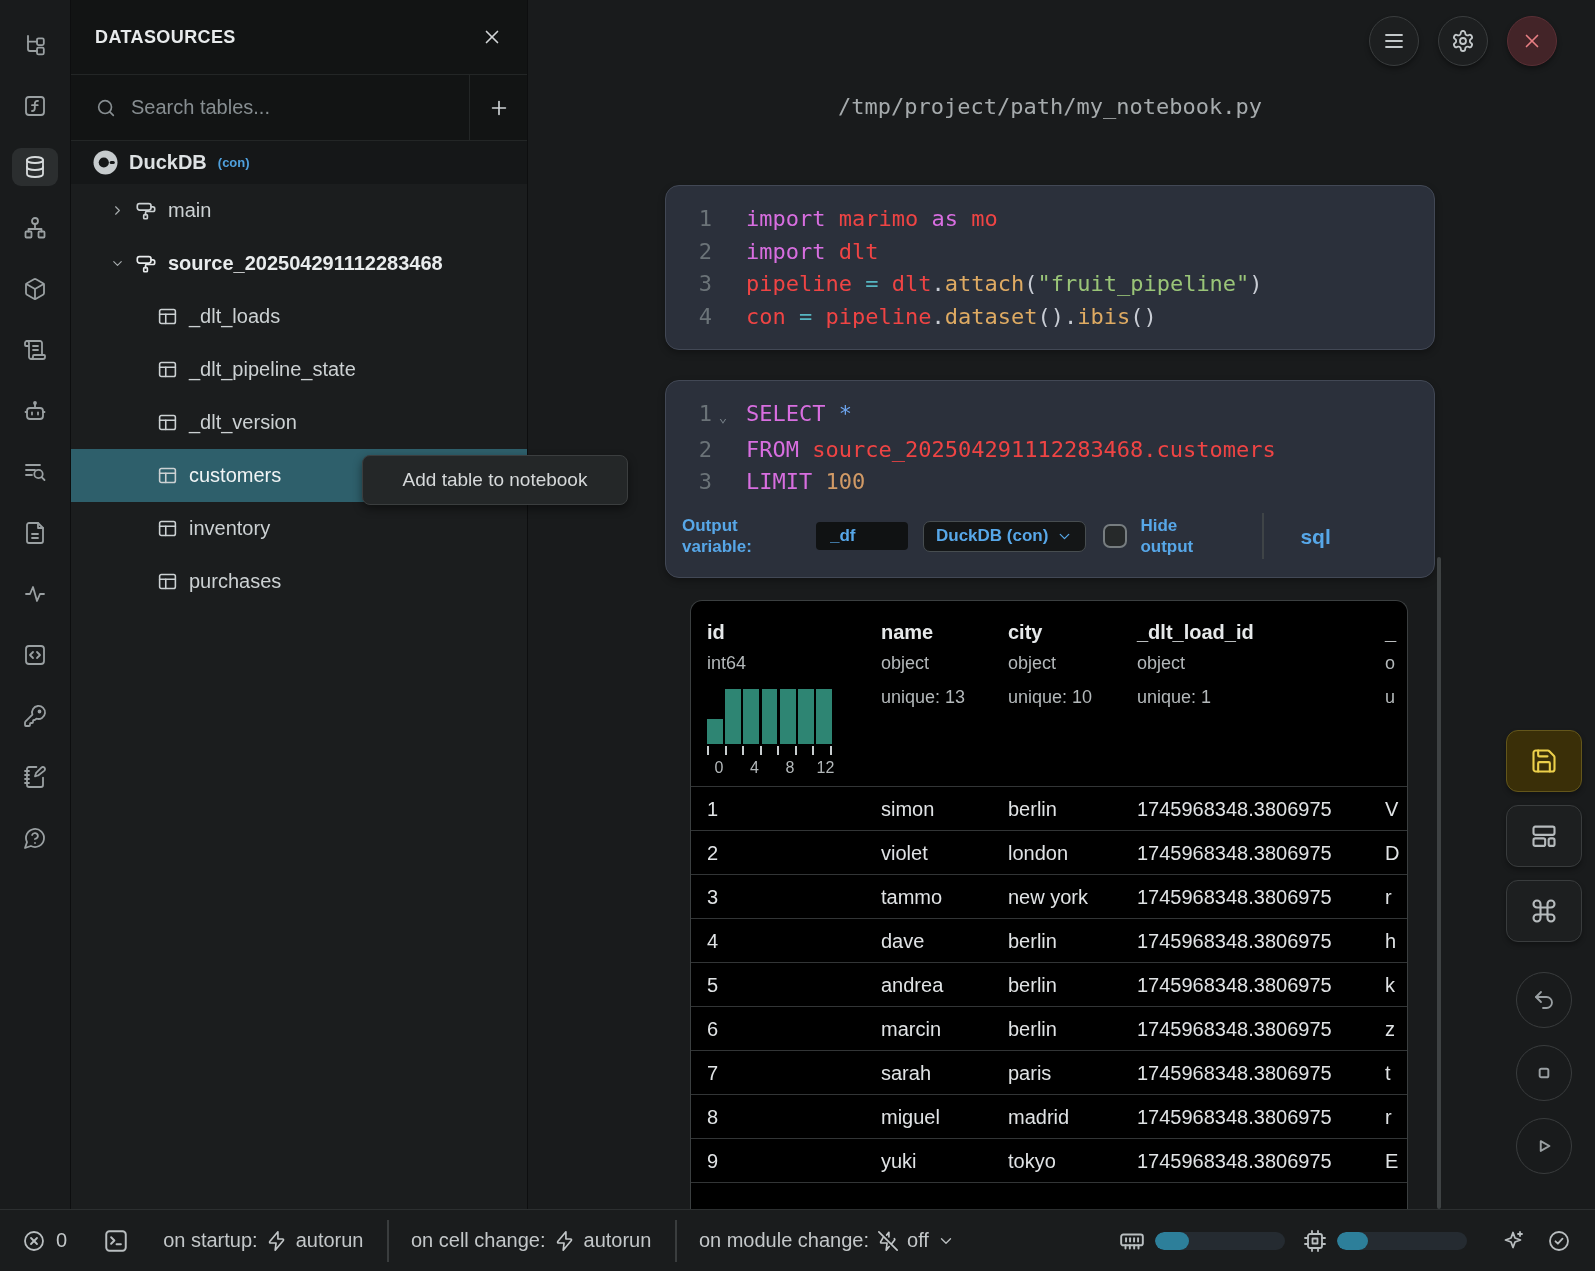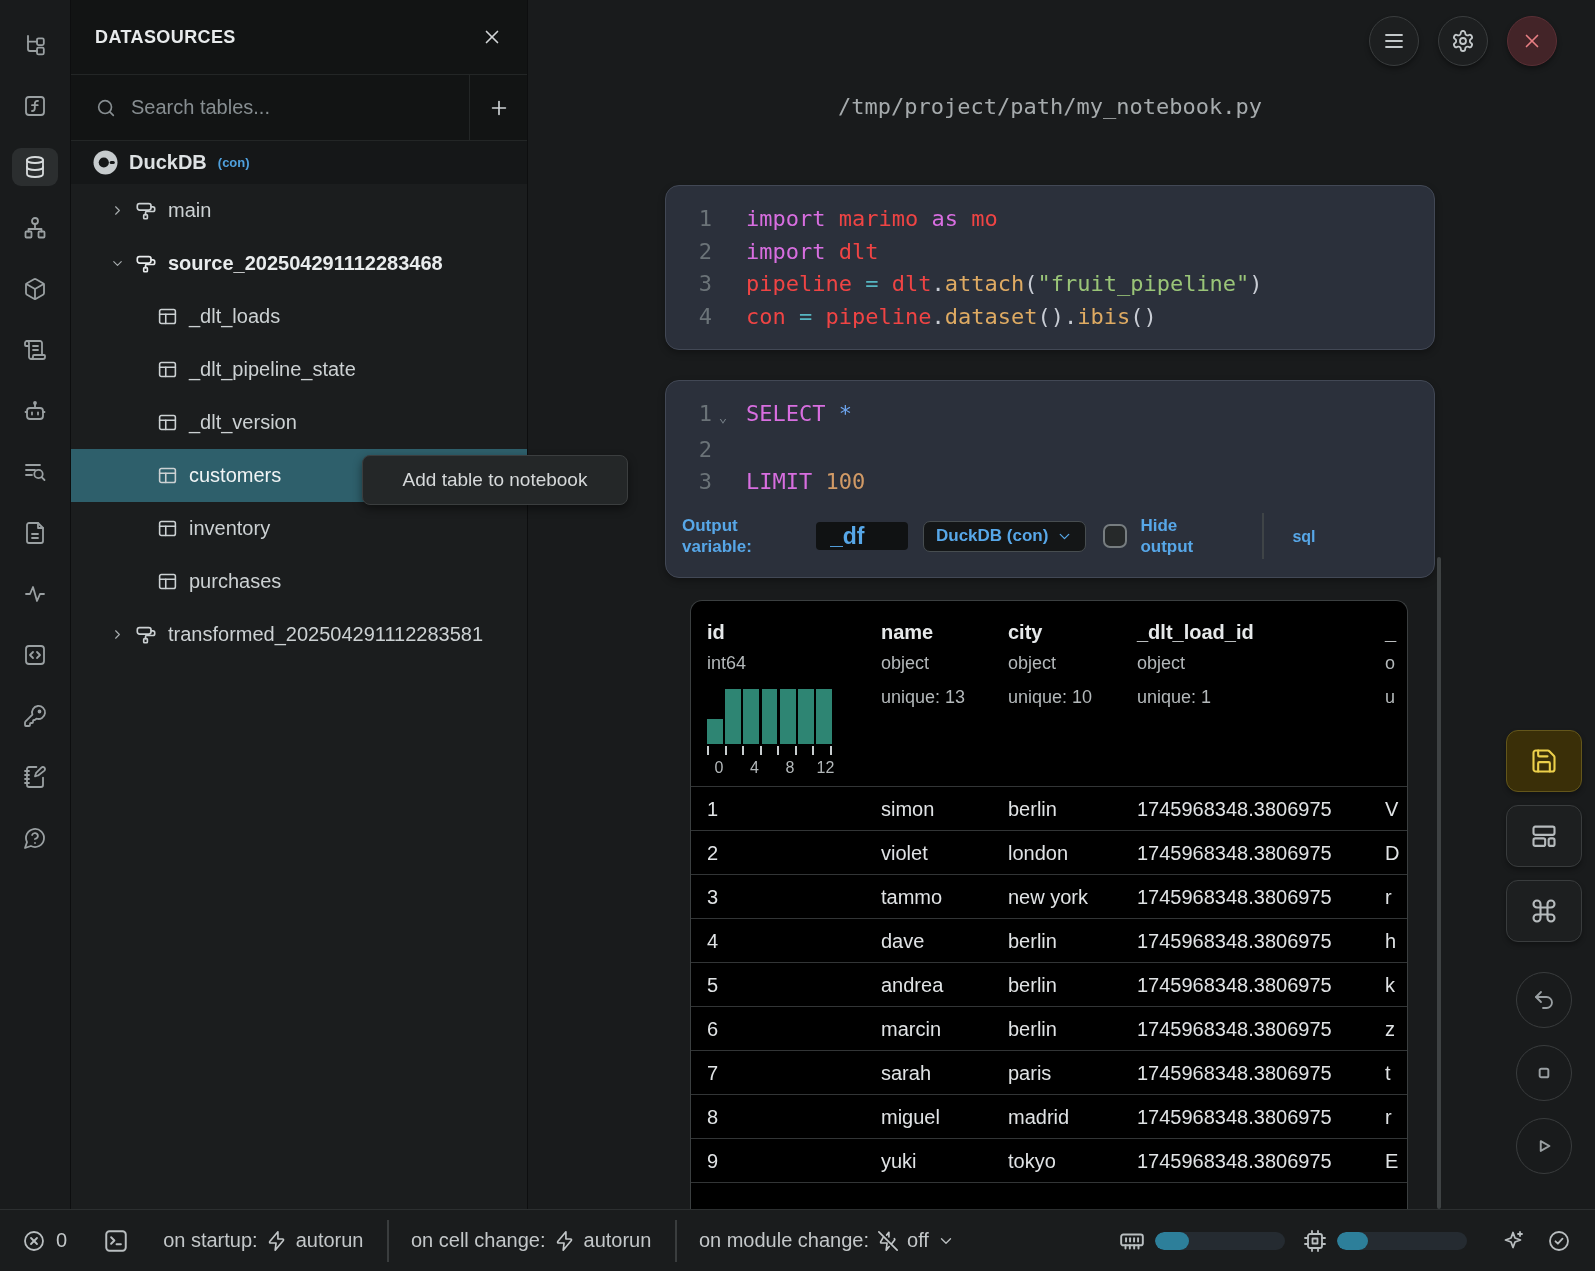--- a/index.html
+++ b/index.html
@@ -70,30 +70,30 @@
   .fold { width:22px; color:#79828a; font-size:14px; text-align:center; padding-top:3px; flex:0 0 auto; }
   .code-text { padding-left:12px; }
   .c-kw{color:#d86ee0;} .c-pl{color:#ef4444;} .c-op{color:#56b6c2;} .c-pu{color:#c8ccd4;}
   .c-fn{color:#dfab63;} .c-st{color:#9ac578;} .c-nu{color:#d19a66;} .c-bl{color:#6ea6f0;}
 
   
   #out-controls { position:absolute; left:0; bottom:12px; width:100%; height:58px;
     display:flex; align-items:center; padding-left:16px; }
   .blue-label { color:#57a7e8; font-weight:bold; font-size:17px; line-height:21px; }
   #outvar-input { width:92px; height:28px; background:#101213; border:none; border-radius:4px;
-    color:#57a7e8; font-weight:bold; font-size:23px; padding-left:14px; margin-left:48px;
+    color:#57a7e8; font-weight:bold; font-size:17px; padding-left:14px; margin-left:48px;
     font-family:"Liberation Sans",sans-serif; outline:none; }
   #engine-select { height:31px; margin-left:15px; background:#141617; border:1.5px solid #474d50;
     border-radius:7px; color:#57a7e8; font-weight:bold; font-size:17px; display:flex;
     align-items:center; gap:8px; padding:0 12px; cursor:pointer; }
   #hide-check { width:24px; height:24px; border:2px solid #777d80; border-radius:7px;
     background:#26292a; margin-left:17px; cursor:pointer; }
   #hide-label { margin-left:13px; width:80px; }
   #ctrl-divider { width:2px; height:46px; background:#3f4447; margin-left:42px; }
-  #lang-badge { margin-left:28px; font-size:16px; }
+  #lang-badge { margin-left:36px; font-size:21px; }
 
   
   #out-table { position:absolute; left:690px; top:600px; width:718px; height:609px;
     background:#000000; border:1.5px solid #3b3f40; border-bottom:none;
     border-radius:12px 12px 0 0; overflow:hidden; z-index:2; }
   .tcell { position:absolute; white-space:nowrap; }
   #thead { position:relative; height:185px; }
   .th-name { font-size:20px; font-weight:bold; color:#e6e9ea; }
   .th-meta { font-size:18px; color:#b3b8ba; }
   .trow { position:relative; height:44px; border-top:1.5px solid #323536; font-size:20px; color:#e0e3e5; }
@@ -374,35 +374,20 @@
       <div class="tree-row" style="padding-left: 86px;">
         <span class="tree-ico">
           <svg width="21" height="21" viewBox="0 0 24 24" fill="none" stroke="currentColor" stroke-width="1.8" stroke-linecap="round" stroke-linejoin="round">
             <rect x="3" y="4" width="18" height="16" rx="2"></rect>
             <path d="M3 9.5h18"></path>
             <path d="M10 9.5V20"></path>
           </svg>
         </span>
         <span>purchases</span>
       </div>
-      <div class="tree-row" style="padding-left: 39px;">
-        <span class="tree-chevron">
-          <svg width="15" height="15" viewBox="0 0 24 24" fill="none" stroke="currentColor" stroke-width="1.8" stroke-linecap="round" stroke-linejoin="round">
-            <path d="m9 6 6 6-6 6"></path>
-          </svg>
-        </span>
-        <span class="tree-ico">
-          <svg width="22" height="22" viewBox="0 0 24 24" fill="none" stroke="currentColor" stroke-width="1.8" stroke-linecap="round" stroke-linejoin="round">
-            <rect x="2.5" y="4" width="15" height="7" rx="2.5"></rect>
-            <path d="M17.5 7.5h2a2 2 0 0 1 2 2v1a2 2 0 0 1-2 2h-7a1 1 0 0 0-1 1v2.5"></path>
-            <rect x="9.5" y="16" width="4" height="4.5" rx="1"></rect>
-          </svg>
-        </span>
-        <span>transformed_202504291112283581</span>
-      </div>
     </div>
 </div>
 
 <div id="tooltip">Add table to notebook</div>
 
 <div class="win-btn" style="left:1369px;">
     <span>
       <svg width="24" height="24" viewBox="0 0 24 24" fill="none" stroke="currentColor" stroke-width="1.8" stroke-linecap="round" stroke-linejoin="round">
         <path d="M4 6h16"></path>
         <path d="M4 12h16"></path>
@@ -434,21 +419,21 @@
       <div class="code-line"><span class="lineno">1</span><span class="fold"></span><span class="code-text"><span class="c-kw">import</span><span class="c-pl"> marimo </span><span class="c-kw">as</span><span class="c-pl"> mo</span></span></div>
       <div class="code-line"><span class="lineno">2</span><span class="fold"></span><span class="code-text"><span class="c-kw">import</span><span class="c-pl"> dlt</span></span></div>
       <div class="code-line"><span class="lineno">3</span><span class="fold"></span><span class="code-text"><span class="c-pl">pipeline </span><span class="c-op">=</span><span class="c-pl"> dlt</span><span class="c-pu">.</span><span class="c-fn">attach</span><span class="c-pu">(</span><span class="c-st">"fruit_pipeline"</span><span class="c-pu">)</span></span></div>
       <div class="code-line"><span class="lineno">4</span><span class="fold"></span><span class="code-text"><span class="c-pl">con </span><span class="c-op">=</span><span class="c-pl"> pipeline</span><span class="c-pu">.</span><span class="c-fn">dataset</span><span class="c-pu">().</span><span class="c-fn">ibis</span><span class="c-pu">()</span></span></div>
     </div>
 </div>
 
 <div class="cell" id="cell-sql">
   <div class="code" id="sql-code">
       <div class="code-line"><span class="lineno">1</span><span class="fold">⌄</span><span class="code-text"><span class="c-kw">SELECT</span><span class="c-pl"> </span><span class="c-bl">*</span></span></div>
-      <div class="code-line"><span class="lineno">2</span><span class="fold"></span></div>
+      <div class="code-line"><span class="lineno">2</span><span class="fold"></span><span class="code-text"><span class="c-kw">FROM</span><span class="c-pl"> source_202504291112283468.customers</span></span></div>
       <div class="code-line"><span class="lineno">3</span><span class="fold"></span><span class="code-text"><span class="c-kw">LIMIT</span><span class="c-nu"> 100</span></span></div>
     </div>
   <div id="out-controls">
     <div class="blue-label" style="width:86px;">Output variable:</div>
     <input id="outvar-input" value="_df" style="">
     <div id="engine-select">
       <span>DuckDB (con)</span>
       <span style="color:#57a7e8;">
           <svg width="17" height="17" viewBox="0 0 24 24" fill="none" stroke="currentColor" stroke-width="1.8" stroke-linecap="round" stroke-linejoin="round">
             <path d="m6 9 6 6 6-6"></path>

